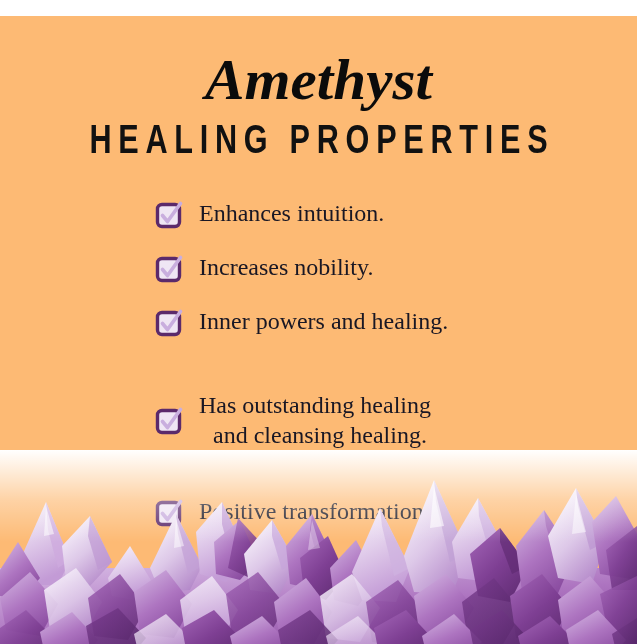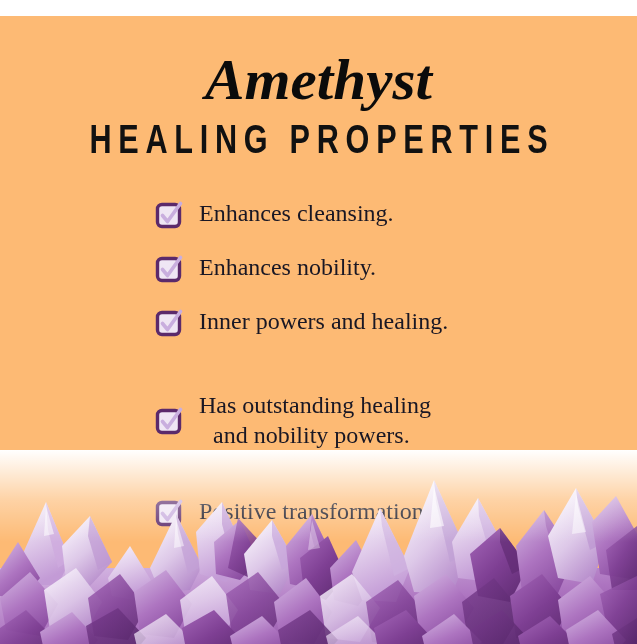--- a/index.html
+++ b/index.html
@@ -121,31 +121,31 @@
 
   <div class="checklist">
 
     <div class="check-row">
       <span class="checkbox">
         <svg width="30" height="30" viewBox="0 0 30 30" aria-hidden="true">
           <rect x="2.5" y="4.5" width="22" height="22" rx="4.5" ry="4.5" fill="#efe6f4" stroke="#5b2a6b" stroke-width="3.4"></rect>
           <path d="M7.5 15.5 L12.5 21.5 L25.5 3.5" fill="none" stroke="#c9aede" stroke-width="3.6" stroke-linecap="round" stroke-linejoin="round"></path>
         </svg>
       </span>
-      <span class="check-text">Enhances cleansing.</span>
-    </div>
-
-    <div class="check-row">
-      <span class="checkbox">
-        <svg width="30" height="30" viewBox="0 0 30 30" aria-hidden="true">
-          <rect x="2.5" y="4.5" width="22" height="22" rx="4.5" ry="4.5" fill="#efe6f4" stroke="#5b2a6b" stroke-width="3.4"></rect>
-          <path d="M7.5 15.5 L12.5 21.5 L25.5 3.5" fill="none" stroke="#c9aede" stroke-width="3.6" stroke-linecap="round" stroke-linejoin="round"></path>
-        </svg>
-      </span>
-      <span class="check-text">Enhances nobility.</span>
+      <span class="check-text">Enhances intuition.</span>
+    </div>
+
+    <div class="check-row">
+      <span class="checkbox">
+        <svg width="30" height="30" viewBox="0 0 30 30" aria-hidden="true">
+          <rect x="2.5" y="4.5" width="22" height="22" rx="4.5" ry="4.5" fill="#efe6f4" stroke="#5b2a6b" stroke-width="3.4"></rect>
+          <path d="M7.5 15.5 L12.5 21.5 L25.5 3.5" fill="none" stroke="#c9aede" stroke-width="3.6" stroke-linecap="round" stroke-linejoin="round"></path>
+        </svg>
+      </span>
+      <span class="check-text">Increases nobility.</span>
     </div>
 
     <div class="check-row">
       <span class="checkbox">
         <svg width="30" height="30" viewBox="0 0 30 30" aria-hidden="true">
           <rect x="2.5" y="4.5" width="22" height="22" rx="4.5" ry="4.5" fill="#efe6f4" stroke="#5b2a6b" stroke-width="3.4"></rect>
           <path d="M7.5 15.5 L12.5 21.5 L25.5 3.5" fill="none" stroke="#c9aede" stroke-width="3.6" stroke-linecap="round" stroke-linejoin="round"></path>
         </svg>
       </span>
       <span class="check-text">Inner powers and healing.</span>
@@ -153,21 +153,21 @@
 
     <div class="check-row tight">
       <span class="checkbox">
         <svg width="30" height="30" viewBox="0 0 30 30" aria-hidden="true">
           <rect x="2.5" y="4.5" width="22" height="22" rx="4.5" ry="4.5" fill="#efe6f4" stroke="#5b2a6b" stroke-width="3.4"></rect>
           <path d="M7.5 15.5 L12.5 21.5 L25.5 3.5" fill="none" stroke="#c9aede" stroke-width="3.6" stroke-linecap="round" stroke-linejoin="round"></path>
         </svg>
       </span>
       <span class="check-text">
         <span>Has outstanding healing</span>
-        <span class="line2">and nobility powers.</span>
+        <span class="line2">and cleansing healing.</span>
       </span>
     </div>
 
     <div class="check-row">
       <span class="checkbox">
         <svg width="30" height="30" viewBox="0 0 30 30" aria-hidden="true">
           <rect x="2.5" y="4.5" width="22" height="22" rx="4.5" ry="4.5" fill="#efe6f4" stroke="#5b2a6b" stroke-width="3.4"></rect>
           <path d="M7.5 15.5 L12.5 21.5 L25.5 3.5" fill="none" stroke="#c9aede" stroke-width="3.6" stroke-linecap="round" stroke-linejoin="round"></path>
         </svg>
       </span>

